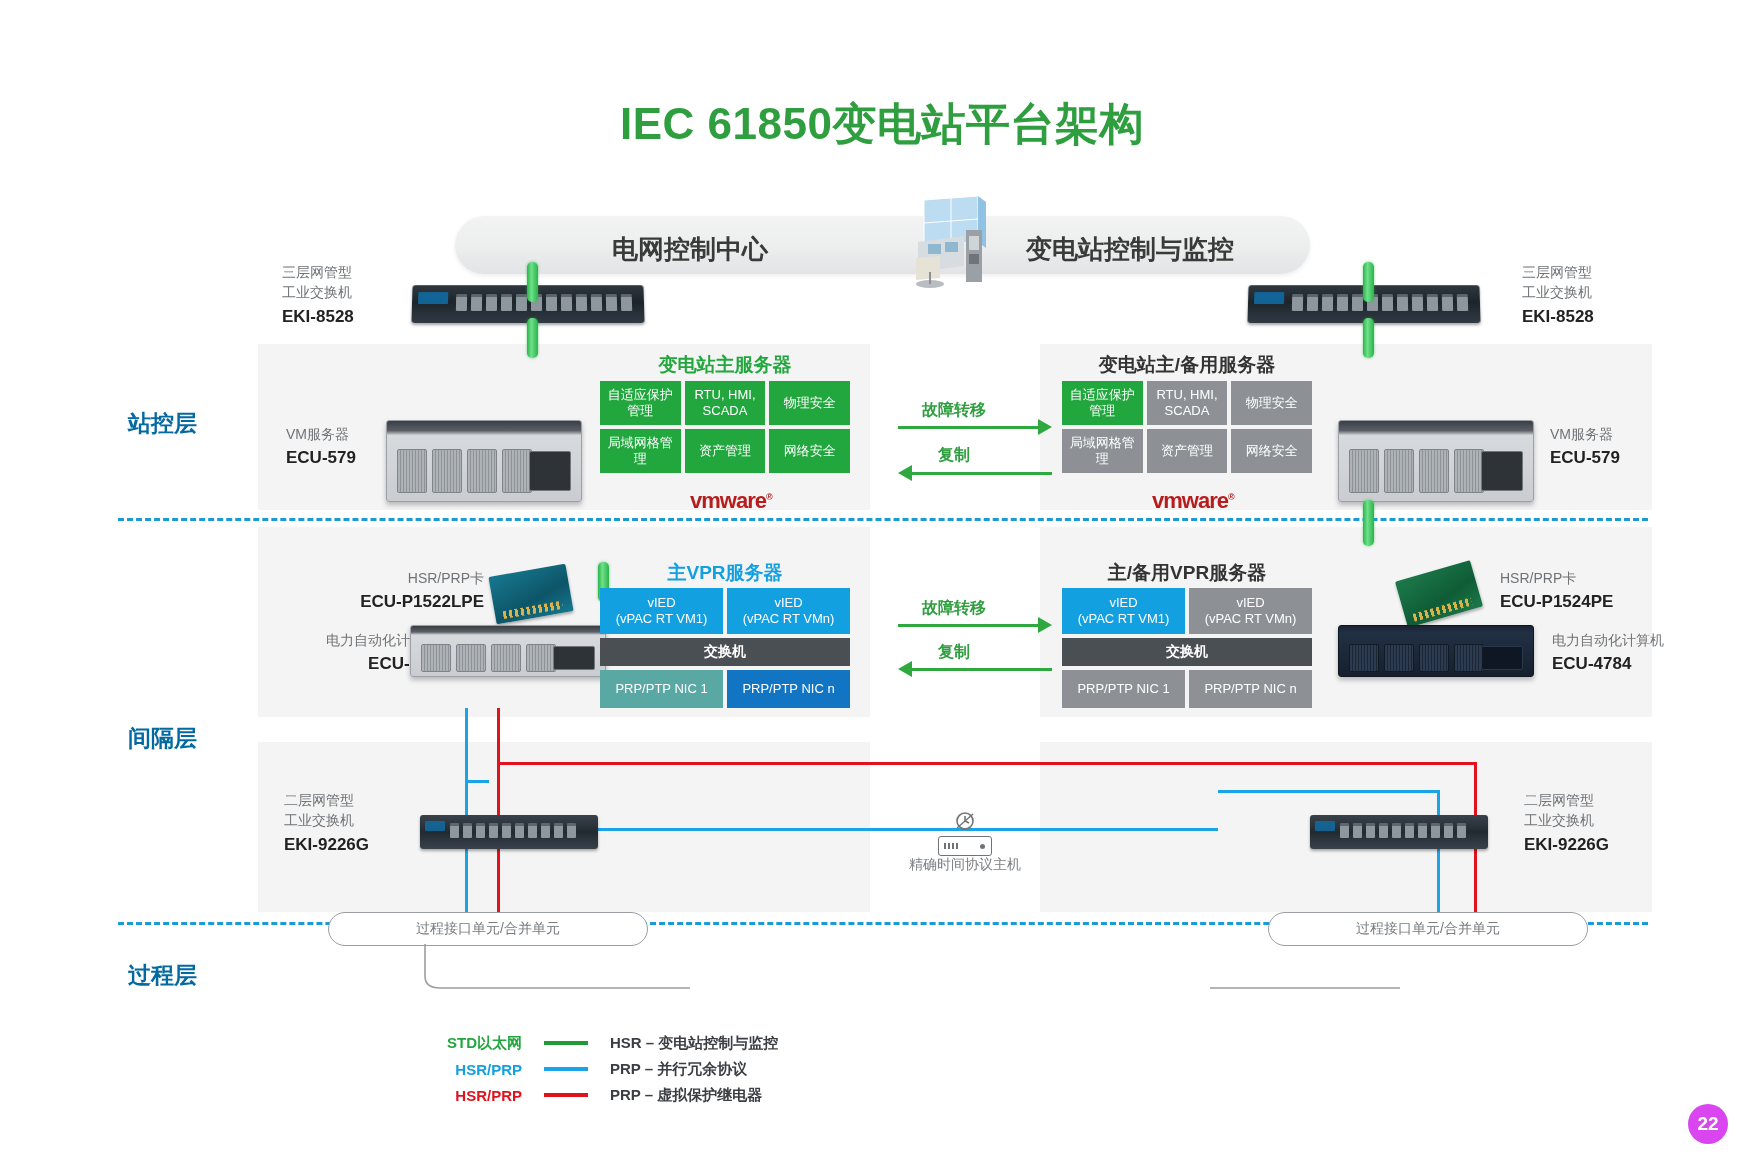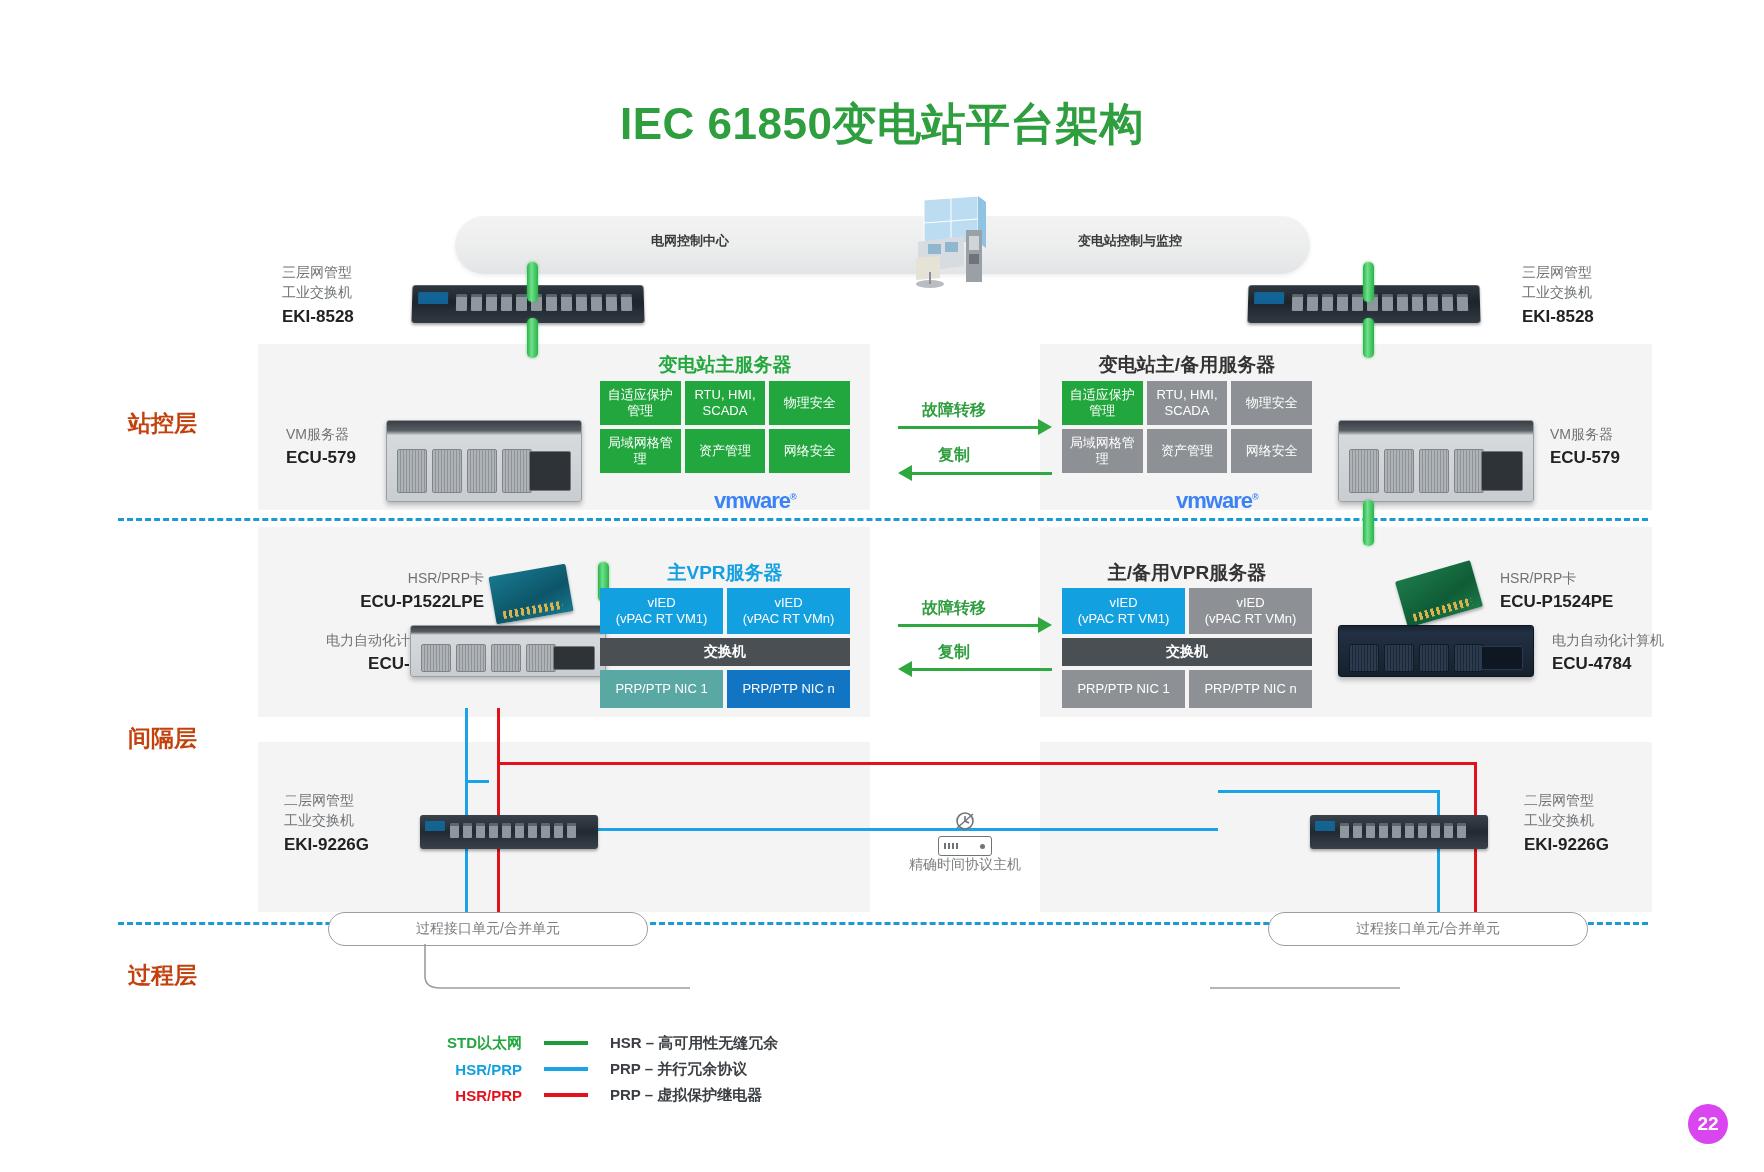--- a/index.html
+++ b/index.html
@@ -23,21 +23,21 @@
   
   .header-pill {
     position: absolute; left: 455px; top: 216px; width: 855px; height: 58px;
     background: linear-gradient(180deg,#f3f3f3 0%, #eceded 55%, #e2e4e6 100%);
     border-radius: 29px;
     box-shadow: 0 2px 4px rgba(0,0,0,0.07);
   }
   .header-pill.skew { transform: skewX(-0.6deg); }
   .header-label {
     position: absolute; top: 232px;
-    font-size: 13px; font-weight: bold; color: #3a3a3a;
+    font-size: 26px; font-weight: bold; color: #3a3a3a;
     text-align: center;
   }
   #hdr-left  { left: 560px; width: 260px; }
   #hdr-right { left: 980px; width: 300px; }
 
   
   .ctrlroom { position: absolute; left: 900px; top: 196px; width: 100px; height: 96px; }
 
   
   .band {
@@ -54,21 +54,21 @@
   .sep {
     position: absolute; left: 118px; width: 1530px; height: 0;
     border-top: 3px dashed #1b9ad6;
   }
   #sep1 { top: 518px; }
   #sep2 { top: 922px; }
 
   
   .layer-title {
     position: absolute; left: 128px;
-    font-size: 23px; font-weight: bold; color: #c2410c;
+    font-size: 23px; font-weight: bold; color: #0369a1;
   }
   #lt-1 { top: 408px; }
   #lt-2 { top: 723px; text-align: center; }
   #lt-3 { top: 960px; }
 
   
   .dev-label { position: absolute; font-size: 14px; color: #6f7376; line-height: 1.45; }
   .dev-label .code { display:block; font-size: 17px; font-weight: bold; color: #222; margin-top: 2px; }
   .dev-label.right { text-align: left; }
   .dev-label.left  { text-align: left; }
@@ -153,23 +153,22 @@
     color:#fff; font-size:13px; line-height:1.25; padding:2px;
   }
   .cell.green { background:#22a73e; }
   .cell.gray  { background:#8d9195; }
   .cell.blue  { background:#13a0e0; }
   .cell.bluedk{ background:#1275c4; }
   .cell.tealc { background:#5aa8a4; }
   .cell.dark  { background:#4a4f54; font-weight:bold; font-size:14px; }
 
   .vmware {
-    position:absolute; font-size:22px; font-weight:bold; color:#3b82f6;
+    position:absolute; font-size:22px; font-weight:bold; color:#b91c1c;
     letter-spacing:-1px;
-    margin-left:24px;
   }
   .vmware sup { font-size:9px; vertical-align:super; }
 
   
   .arrow-label { position:absolute; font-size:16px; font-weight:bold; color:#2e9e3e; }
   .arrow-line { position:absolute; height:3px; background:#2ea83f; }
   .arrow-head { position:absolute; width:0;height:0; border-top:8px solid transparent;
                 border-bottom:8px solid transparent; }
   .arrow-head.r { border-left:14px solid #2ea83f; }
   .arrow-head.l { border-right:14px solid #2ea83f; }
@@ -520,21 +519,21 @@
   <svg style="position:absolute; left:400px; top:944px; width:1000px; height:60px;">
     <path d="M25,0 L25,32 Q25,44 40,44 L290,44" fill="none" stroke="#9a9ea2" stroke-width="1.6"></path>
     <path d="M1075,0 L1075,32 Q1075,44 1060,44 L810,44" fill="none" stroke="#9a9ea2" stroke-width="1.6"></path>
   </svg>
 
 
   <div class="legend" id="legend">
       <div class="lg-row">
         <div class="lg-tag" style="color: rgb(34, 167, 62);">STD以太网</div>
         <div class="lg-swatch" style="background: rgb(30, 155, 55);"></div>
-        <div class="lg-text">HSR – 高可用性无缝冗余</div>
+        <div class="lg-text">HSR – 变电站控制与监控</div>
       </div>
       <div class="lg-row">
         <div class="lg-tag" style="color: rgb(19, 160, 224);">HSR/PRP</div>
         <div class="lg-swatch" style="background: rgb(27, 163, 232);"></div>
         <div class="lg-text">PRP – 并行冗余协议</div>
       </div>
       <div class="lg-row">
         <div class="lg-tag" style="color: rgb(226, 18, 28);">HSR/PRP</div>
         <div class="lg-swatch" style="background: rgb(226, 18, 28);"></div>
         <div class="lg-text">PRP – 虚拟保护继电器</div>

